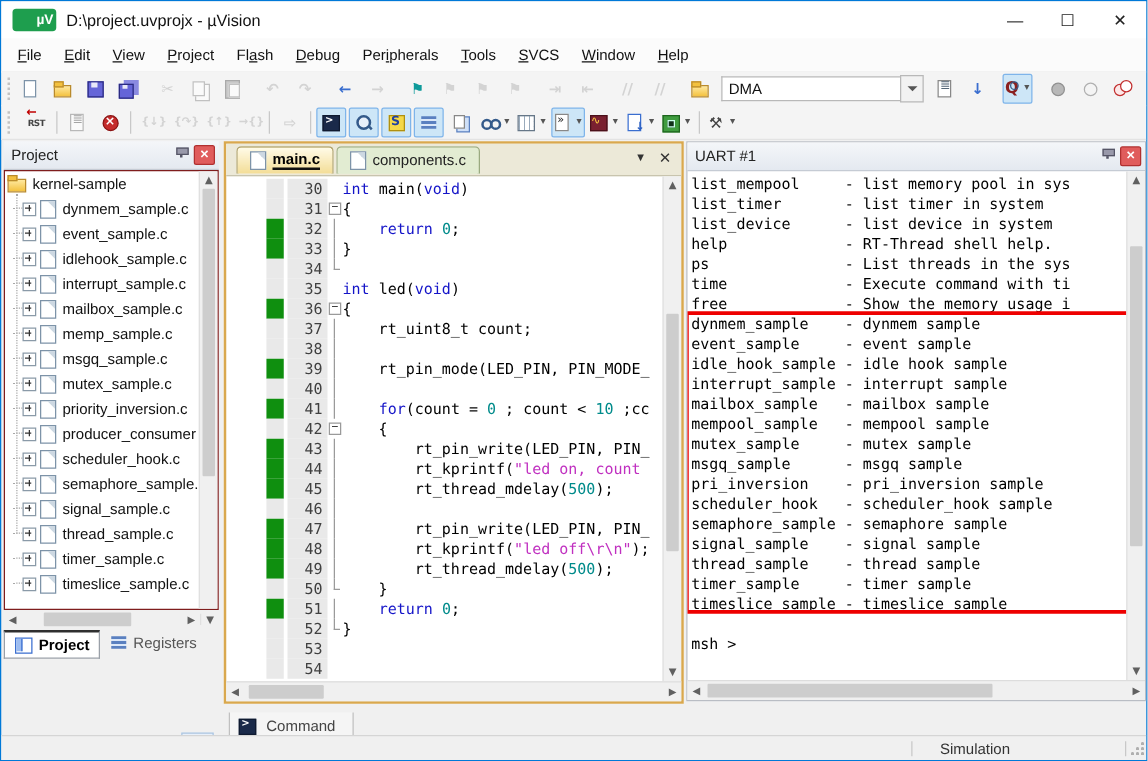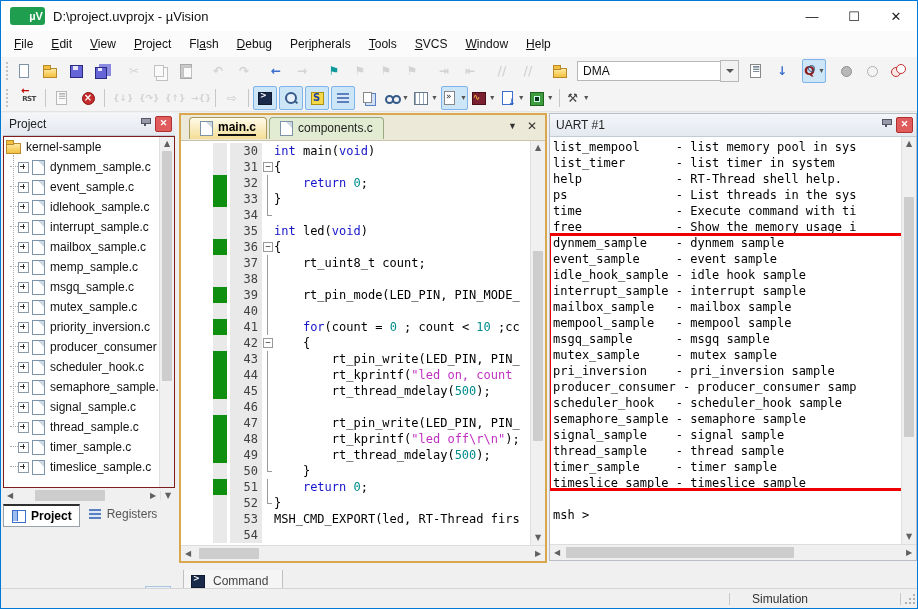--- a/index.html
+++ b/index.html
@@ -550,21 +550,21 @@
           <div class="cl"><span class="cov g"></span><span class="lnum">43</span><span class="fold fm-mid"></span><span class="ct"><span>        rt_pin_write(LED_PIN, PIN_</span></span></div>
           <div class="cl"><span class="cov g"></span><span class="lnum">44</span><span class="fold fm-mid"></span><span class="ct"><span>        rt_kprintf(</span><span class="tk-str">"led on, count</span></span></div>
           <div class="cl"><span class="cov g"></span><span class="lnum">45</span><span class="fold fm-mid"></span><span class="ct"><span>        rt_thread_mdelay(</span><span class="tk-num">500</span><span>);</span></span></div>
           <div class="cl"><span class="cov"></span><span class="lnum">46</span><span class="fold fm-mid"></span><span class="ct"></span></div>
           <div class="cl"><span class="cov g"></span><span class="lnum">47</span><span class="fold fm-mid"></span><span class="ct"><span>        rt_pin_write(LED_PIN, PIN_</span></span></div>
           <div class="cl"><span class="cov g"></span><span class="lnum">48</span><span class="fold fm-mid"></span><span class="ct"><span>        rt_kprintf(</span><span class="tk-str">"led off\r\n"</span><span>);</span></span></div>
           <div class="cl"><span class="cov g"></span><span class="lnum">49</span><span class="fold fm-mid"></span><span class="ct"><span>        rt_thread_mdelay(</span><span class="tk-num">500</span><span>);</span></span></div>
           <div class="cl"><span class="cov"></span><span class="lnum">50</span><span class="fold fm-end"></span><span class="ct"><span>    }</span></span></div>
           <div class="cl"><span class="cov g"></span><span class="lnum">51</span><span class="fold fm-mid"></span><span class="ct"><span>    </span><span class="tk-kw">return</span><span> </span><span class="tk-num">0</span><span>;</span></span></div>
           <div class="cl"><span class="cov"></span><span class="lnum">52</span><span class="fold fm-end"></span><span class="ct"><span>}</span></span></div>
-          <div class="cl"><span class="cov"></span><span class="lnum">53</span><span class="fold"></span><span class="ct"><span>MSH_CMD_EXPORT(led, RT-Thread firs</span></span></div>
+          <div class="cl"><span class="cov"></span><span class="lnum">53</span><span class="fold"></span></div>
           <div class="cl"><span class="cov"></span><span class="lnum">54</span><span class="fold"></span><span class="ct"></span></div>
         </div>
       <div class="vsb" id="edvsb">
         <div class="arr" style="position:absolute;top:0;left:0;right:0;">▲</div>
         <div class="thumbv" style="top:110px;height:190px;"></div>
         <div class="arr" style="position:absolute;bottom:0;left:0;right:0;">▼</div>
       </div>
     </div>
     <div class="hsb" style="border-top:1px solid #ddd;">
       <div class="arr">◀</div>
@@ -583,35 +583,35 @@
   <div id="uartpanel">
     <div class="phead">
       <span class="ptitle">UART #1</span>
       <span class="pinbtn"></span>
       <span class="closebtn">✕</span>
     </div>
     <div id="uartbody">
       <div id="uartlines">
           <div class="ul">list_mempool     - list memory pool in sys</div>
           <div class="ul">list_timer       - list timer in system</div>
+          <div class="ul">list_device      - list device in system</div>
           <div class="ul">help             - RT-Thread shell help.</div>
           <div class="ul">ps               - List threads in the sys</div>
           <div class="ul">time             - Execute command with ti</div>
           <div class="ul">free             - Show the memory usage i</div>
           <div id="uarthl">
             <div class="ul">dynmem_sample    - dynmem sample</div>
             <div class="ul">event_sample     - event sample</div>
             <div class="ul">idle_hook_sample - idle hook sample</div>
             <div class="ul">interrupt_sample - interrupt sample</div>
             <div class="ul">mailbox_sample   - mailbox sample</div>
             <div class="ul">mempool_sample   - mempool sample</div>
+            <div class="ul">mutex_sample     - mutex sample</div>
             <div class="ul">msgq_sample      - msgq sample</div>
-            <div class="ul">mutex_sample     - mutex sample</div>
             <div class="ul">pri_inversion    - pri_inversion sample</div>
-            <div class="ul">producer_consumer - producer_consumer samp</div>
             <div class="ul">scheduler_hook   - scheduler_hook sample</div>
             <div class="ul">semaphore_sample - semaphore sample</div>
             <div class="ul">signal_sample    - signal sample</div>
             <div class="ul">thread_sample    - thread sample</div>
             <div class="ul">timer_sample     - timer sample</div>
             <div class="ul">timeslice_sample - timeslice sample</div>
           </div>
           <div class="ul"></div>
           <div class="ul">msh &gt;</div>
         </div>

